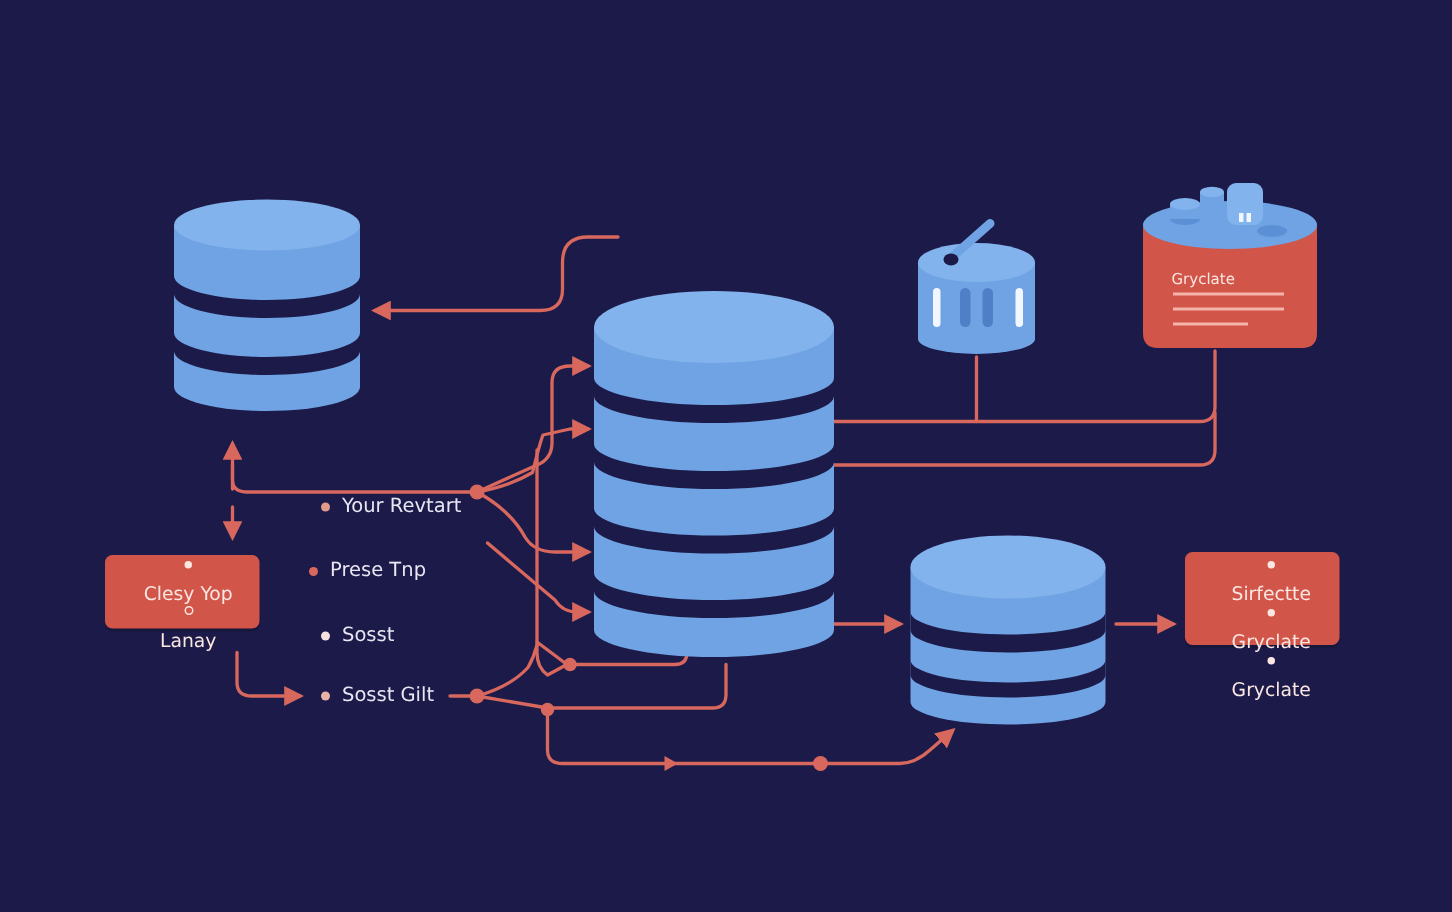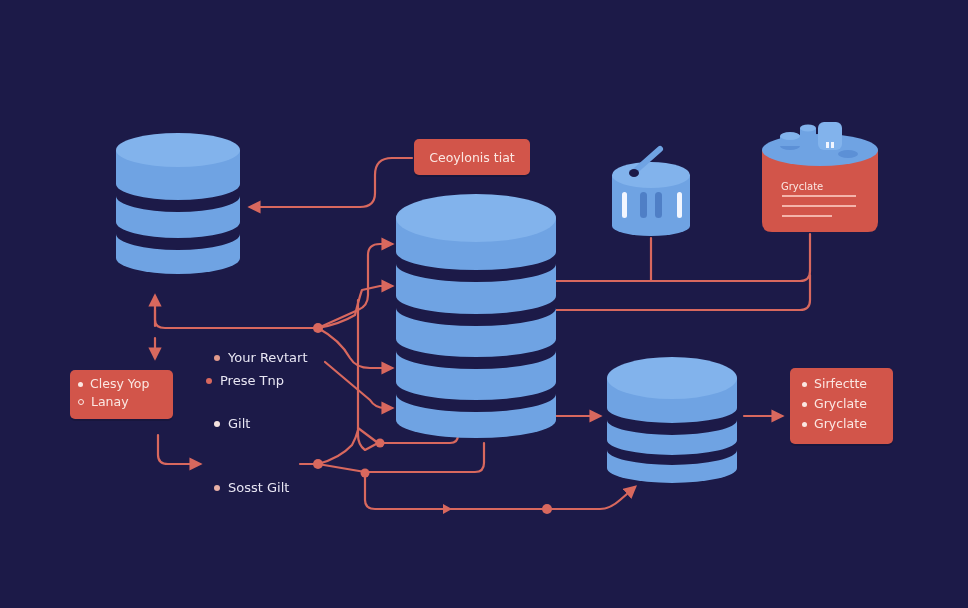--- a/index.html
+++ b/index.html
@@ -1,20 +1,20 @@
 <!DOCTYPE html>
 <html><head>
 <meta charset="utf-8">
 <style>
   html, body { margin:0; padding:0; }
   body { width:968px; height:608px; background:#1c1a48; overflow:hidden; font-family:"DejaVu Sans", sans-serif; }
   #stage { position:relative; width:968px; height:608px; }
   svg#diagram { position:absolute; left:0; top:0; }
   .box { position:absolute; background:#d2554a; border-radius:5px; color:#fbe7e2; font-size:12.5px; box-shadow:0 2px 0 rgba(0,0,0,0.15); }
-  .box .row { display:flex; align-items:center; gap:7px; line-height:20px; }
+  .box .row { display:flex; align-items:center; gap:7px; line-height:20px;flex-direction:column; }
   .dot { width:5px; height:5px; border-radius:50%; background:#fbe7e2; display:inline-block; }
   .label { position:absolute; color:#e8e6f3; font-size:13px; display:flex; align-items:center; gap:8px; }
   .label .bullet { width:6px; height:6px; border-radius:50%; display:inline-block; }
 </style>
 </head>
 <body>
 
 <div id="stage">
   <svg id="diagram" width="968" height="608" viewBox="0 0 968 608">
     <defs>
@@ -99,61 +99,58 @@
       <rect x="818" y="122" width="24" height="28" rx="6" fill="#82b3ec"></rect>
       <rect x="826" y="142" width="3" height="6" fill="#f2f6ff"></rect>
       <rect x="831" y="142" width="3" height="6" fill="#f2f6ff"></rect>
       <ellipse cx="848" cy="154" rx="10" ry="4" fill="#5c90d6"></ellipse>
       <line x1="782" y1="196" x2="856" y2="196" stroke="#f4b4aa" stroke-width="2"></line>
       <line x1="782" y1="206" x2="856" y2="206" stroke="#f4b4aa" stroke-width="2"></line>
       <line x1="782" y1="216" x2="832" y2="216" stroke="#f4b4aa" stroke-width="2"></line>
     </g>
   </svg>
 
-  <div class="box" style="left:414px; top:139px; width:116px; height:36px; display:flex; align-items:center; justify-content:center;">
-    <span>Ceoylonis tiat</span>
-  </div>
 
   <div style="position:absolute; left:781px; top:181px; color:#fbe7e2; font-size:10px;">Gryclate</div>
 
   <div class="box" style="left:70px; top:370px; width:103px; height:49px; padding:4px 0 0 8px; box-sizing:border-box;">
     <div class="row">
         <span class="dot"></span>
         <span>Clesy Yop</span>
       </div>
     <div class="row" style="margin-top:-2px;">
         <span class="dot" style="background:transparent;border:1px solid #fbe7e2;width:4px;height:4px;"></span>
         <span>Lanay</span>
       </div>
   </div>
 
-  <div class="box" style="left:790px; top:368px; width:103px; height:76px; padding:6px 0 0 12px; box-sizing:border-box;">
+  <div class="box" style="left:790px; top:368px; width:103px; height:62px; padding:6px 0 0 12px; box-sizing:border-box;">
     <div class="row">
         <span class="dot"></span>
         <span>Sirfectte</span>
       </div>
     <div class="row">
         <span class="dot"></span>
         <span>Gryclate</span>
       </div>
     <div class="row">
         <span class="dot"></span>
         <span>Gryclate</span>
       </div>
   </div>
 
-  <div class="label" style="left:214px; top:350px;">
+  <div class="label" style="left:214px; top:330px;">
     <span class="bullet" style="background: rgb(226, 154, 140);"></span>
     <span>Your Revtart</span>
   </div>
   <div class="label" style="left:206px; top:373px;">
     <span class="bullet" style="background: rgb(216, 104, 94);"></span>
     <span>Prese Tnp</span>
   </div>
   <div class="label" style="left:214px; top:416px;">
     <span class="bullet" style="background: rgb(244, 227, 224);"></span>
-    <span>Gilt</span>
+    <span>Sosst</span>
   </div>
-  <div class="label" style="left:214px; top:456px;margin-top:24px;">
+  <div class="label" style="left:214px; top:456px;">
     <span class="bullet" style="background: rgb(232, 176, 166);"></span>
     <span>Sosst Gilt</span>
   </div>
 </div>
 
 </body></html>

